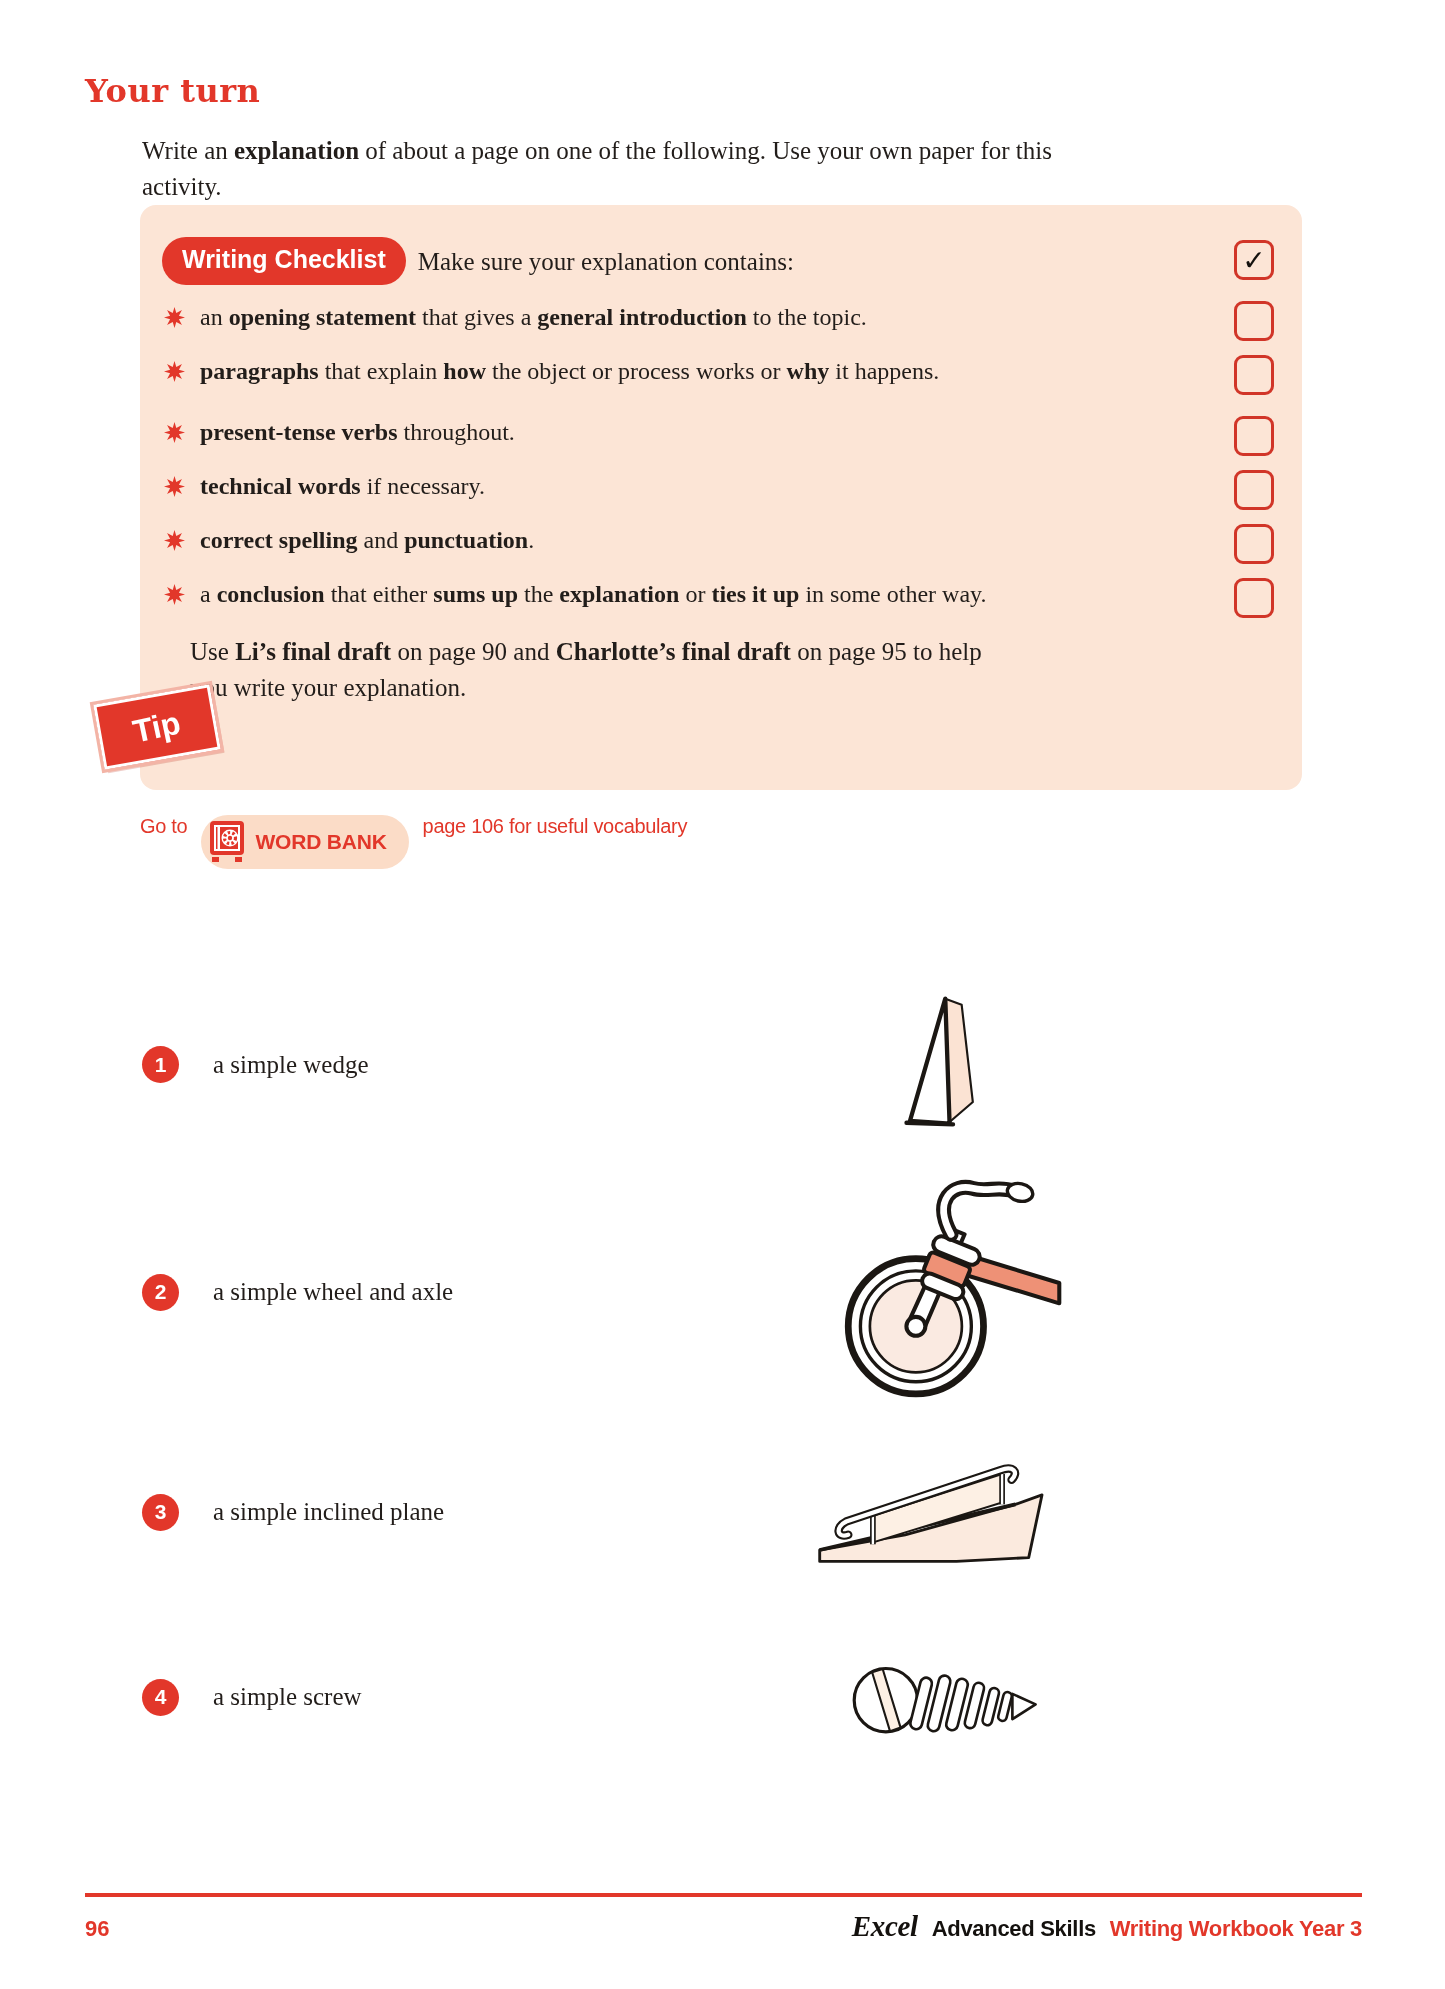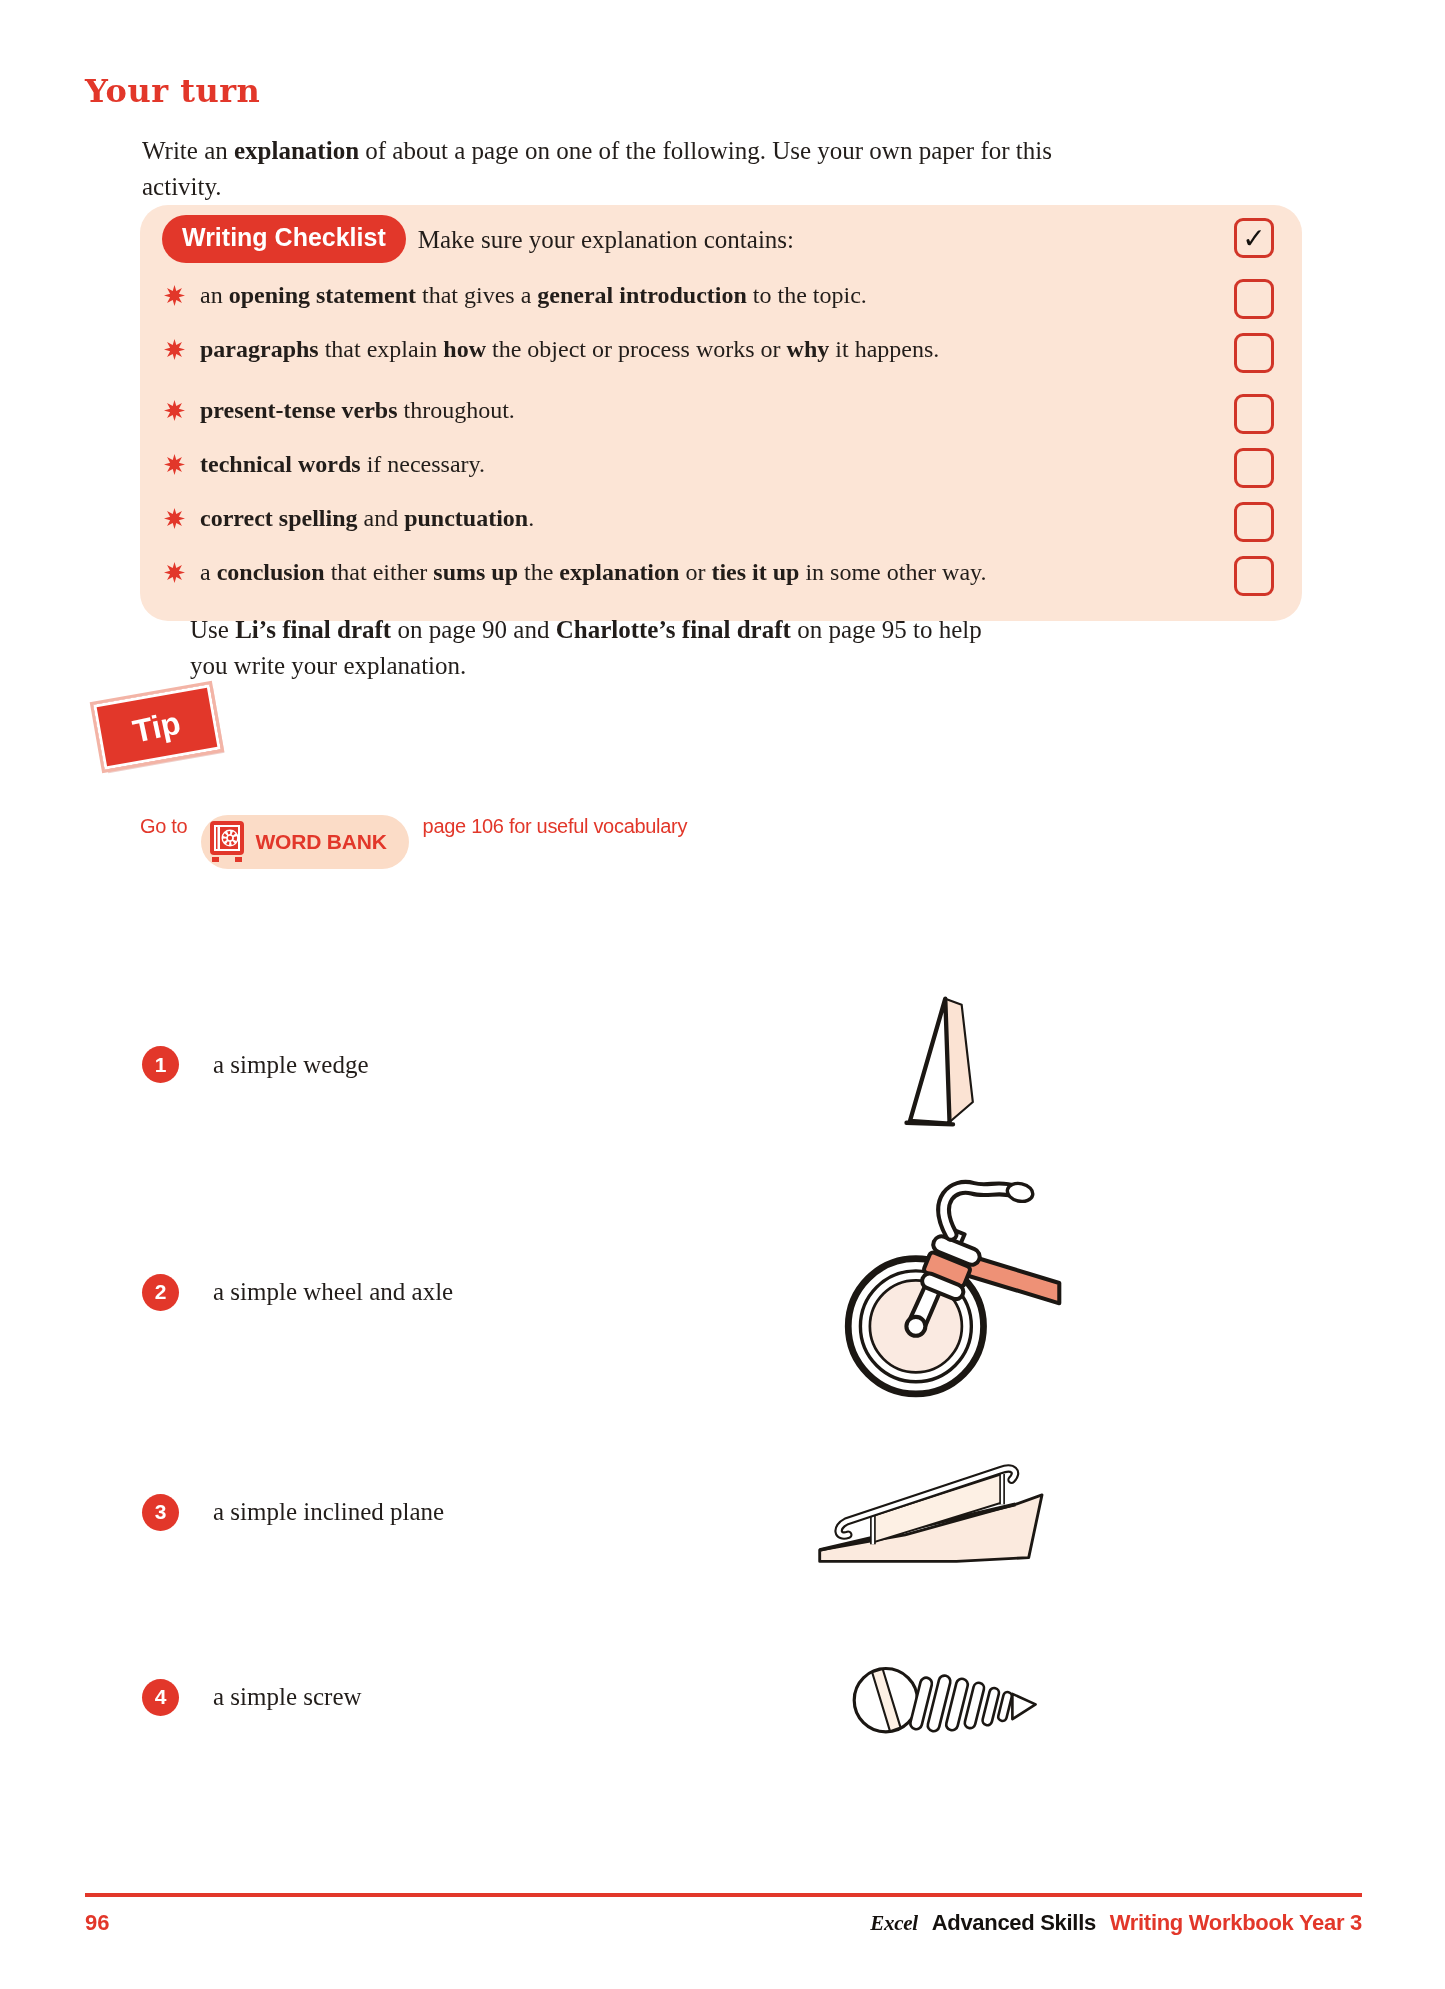--- a/index.html
+++ b/index.html
@@ -12,23 +12,23 @@
     position:absolute; left:85px; top:72px;
     font-family:"DejaVu Serif", serif; font-weight:bold;
     font-size:32px; color:var(--accent-red, #e2372a); letter-spacing:0.5px;
   }
   .intro {
     position:absolute; left:142px; top:133px; width:920px;
     font-size:25px; line-height:1.42;
   }
   
   .checklist-box {
-    position:absolute; left:140px; top:205px; width:1162px; height:416px;
-    background:var(--box-peach, #fce5d6); border-radius:28px;
-    padding:12px 28px 20px 22px;
+    position:absolute; left:140px; top:205px; width:1162px; height:585px;
+    background:var(--box-peach, #fce5d6); border-radius:16px;
+    padding:34px 28px 20px 22px;
   }
   .check-row { display:flex; align-items:flex-start; margin-bottom:13px; }
   .row-content { flex:1; font-size:24px; line-height:1.42; padding-right:18px; }
   .row-content b { font-weight:bold; }
   .lead-row .row-content { font-size:25px; }
   .badge {
     display:inline-block; background:var(--accent-red, #e2372a); color:#fff;
     font-family:"Liberation Sans", sans-serif; font-weight:bold; font-size:25px;
     padding:5px 20px 7px 20px; border-radius:999px; margin-right:12px;
     transform:translateY(-2px);
@@ -91,21 +91,21 @@
     position:absolute; left:85px; top:1893px; width:1277px; height:4px;
     background:var(--accent-red, #e2372a);
   }
   .footer {
     position:absolute; left:85px; top:1910px; width:1277px;
     display:flex; justify-content:space-between; align-items:baseline;
     font-family:"Liberation Sans", sans-serif; font-weight:bold; font-size:22px;
   }
   .footer .pageno { color:var(--accent-red, #e2372a); }
   .brand { letter-spacing:-0.3px; }
-  .brand .brand-italic { font-family:"Liberation Serif", serif; font-style:italic; font-weight:bold; color:#14110e; font-size:21px; }
+  .brand .brand-italic { font-family:"Liberation Serif", serif; font-style:italic; font-weight:bold; color:#14110e; font-size:29px; }
   .brand .brand-rest { color:#14110e; margin-left:8px; }
   .brand .series { color:var(--accent-red, #e2372a); margin-left:8px; }
 </style>
 </head>
 <body>
 
 <div class="page">
 
   <h1 class="page-title">Your turn</h1>
 

